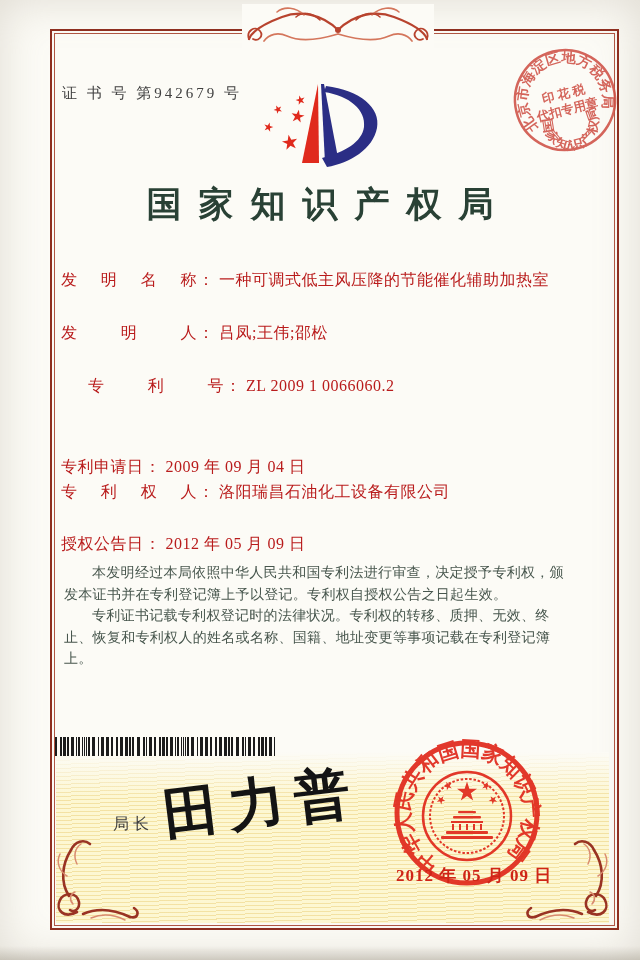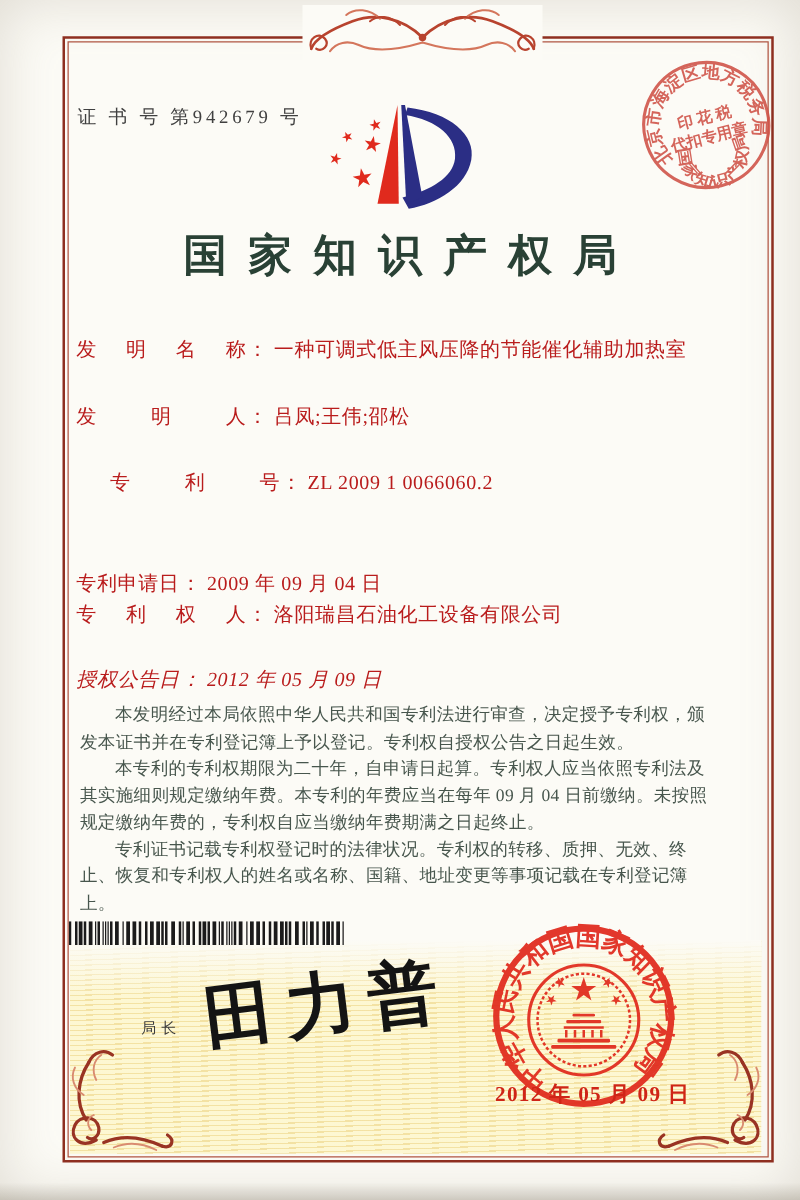--- a/index.html
+++ b/index.html
@@ -39,21 +39,21 @@
   .field-value{letter-spacing:.5px;}
   
   .legal{position:absolute; left:64px; top:562px; width:514px;
     font-size:14px; line-height:21.5px; color:#47564d; letter-spacing:.3px;}
   .legal p{margin:0; text-indent:2em;}
   
   .barcode{position:absolute; left:55px; top:737px; width:250px; height:19px;
     white-space:nowrap; overflow:hidden;}
   .barcode i{display:inline-block; height:100%; background:#1b1b1b;}
   
-  .director{position:absolute; left:113px; top:814px; font-size:12px; color:#3c3c3c;
+  .director{position:absolute; left:113px; top:814px; font-size:16px; color:#3c3c3c;
     letter-spacing:4px;}
   .signature{position:absolute; left:168px; top:778px; font-size:56px; font-weight:bold;
     color:#141414; letter-spacing:10px; transform:rotate(-7deg); transform-origin:left bottom;
     font-family:"DejaVu Serif","Liberation Serif",serif;}
   
   .tax-seal{position:absolute; left:505px; top:40px; width:120px; height:120px; opacity:.88;}
   .office-seal{position:absolute; left:382px; top:728px; width:170px; height:170px; opacity:.92;}
   .issue-date{position:absolute; left:396px; top:864px; font-size:17px; font-weight:bold;
     color:#cf2517; letter-spacing:1px;}
   
@@ -176,27 +176,26 @@
   </div>
   <div class="field-row" style="top:376px;margin-left:27px;">
     <span class="field-label wide">专利号</span><span class="field-colon">：</span><span class="field-value">ZL 2009 1 0066060.2</span>
   </div>
   <div class="field-row" style="top:429px;margin-top:28px;">
     <span class="field-label">专利申请日</span><span class="field-colon">：</span><span class="field-value">2009 年 09 月 04 日</span>
   </div>
   <div class="field-row" style="top:482px;">
     <span class="field-label wide">专利权人</span><span class="field-colon">：</span><span class="field-value">洛阳瑞昌石油化工设备有限公司</span>
   </div>
-  <div class="field-row" style="top:534px;font-style:italic;">
+  <div class="field-row" style="top:534px;">
     <span class="field-label">授权公告日</span><span class="field-colon">：</span><span class="field-value">2012 年 05 月 09 日</span>
   </div>
 
   <div class="legal">
     <p>本发明经过本局依照中华人民共和国专利法进行审查，决定授予专利权，颁发本证书并在专利登记簿上予以登记。专利权自授权公告之日起生效。</p>
-    <p>本专利的专利权期限为二十年，自申请日起算。专利权人应当依照专利法及其实施细则规定缴纳年费。本专利的年费应当在每年 09 月 04 日前缴纳。未按照规定缴纳年费的，专利权自应当缴纳年费期满之日起终止。</p>
     <p>专利证书记载专利权登记时的法律状况。专利权的转移、质押、无效、终止、恢复和专利权人的姓名或名称、国籍、地址变更等事项记载在专利登记簿上。</p>
   </div>
 
   <div class="barcode"><i style="width: 2px; margin-right: 3px;"></i><i style="width: 2px; margin-right: 1px;"></i><i style="width: 3px; margin-right: 1px;"></i><i style="width: 2px; margin-right: 2px;"></i><i style="width: 3px; margin-right: 2px;"></i><i style="width: 1px; margin-right: 1px;"></i><i style="width: 2px; margin-right: 2px;"></i><i style="width: 1px; margin-right: 1px;"></i><i style="width: 1px; margin-right: 1px;"></i><i style="width: 1px; margin-right: 1px;"></i><i style="width: 2px; margin-right: 2px;"></i><i style="width: 3px; margin-right: 3px;"></i><i style="width: 1px; margin-right: 2px;"></i><i style="width: 3px; margin-right: 2px;"></i><i style="width: 3px; margin-right: 2px;"></i><i style="width: 2px; margin-right: 3px;"></i><i style="width: 2px; margin-right: 2px;"></i><i style="width: 3px; margin-right: 2px;"></i><i style="width: 3px; margin-right: 1px;"></i><i style="width: 2px; margin-right: 1px;"></i><i style="width: 2px; margin-right: 3px;"></i><i style="width: 3px; margin-right: 3px;"></i><i style="width: 2px; margin-right: 1px;"></i><i style="width: 1px; margin-right: 2px;"></i><i style="width: 3px; margin-right: 2px;"></i><i style="width: 2px; margin-right: 3px;"></i><i style="width: 2px; margin-right: 1px;"></i><i style="width: 3px; margin-right: 1px;"></i><i style="width: 2px; margin-right: 2px;"></i><i style="width: 3px; margin-right: 2px;"></i><i style="width: 1px; margin-right: 1px;"></i><i style="width: 2px; margin-right: 2px;"></i><i style="width: 1px; margin-right: 1px;"></i><i style="width: 1px; margin-right: 1px;"></i><i style="width: 1px; margin-right: 1px;"></i><i style="width: 2px; margin-right: 2px;"></i><i style="width: 3px; margin-right: 3px;"></i><i style="width: 1px; margin-right: 2px;"></i><i style="width: 3px; margin-right: 2px;"></i><i style="width: 3px; margin-right: 2px;"></i><i style="width: 2px; margin-right: 3px;"></i><i style="width: 2px; margin-right: 2px;"></i><i style="width: 3px; margin-right: 2px;"></i><i style="width: 3px; margin-right: 1px;"></i><i style="width: 2px; margin-right: 1px;"></i><i style="width: 2px; margin-right: 3px;"></i><i style="width: 3px; margin-right: 3px;"></i><i style="width: 2px; margin-right: 1px;"></i><i style="width: 1px; margin-right: 2px;"></i><i style="width: 3px; margin-right: 2px;"></i><i style="width: 2px; margin-right: 3px;"></i><i style="width: 2px; margin-right: 1px;"></i><i style="width: 3px; margin-right: 1px;"></i><i style="width: 2px; margin-right: 2px;"></i><i style="width: 3px; margin-right: 2px;"></i><i style="width: 1px; margin-right: 1px;"></i></div>
 
   <div class="director">局长</div>
   <div class="signature">田力普</div>
 
   <div class="office-seal">
     <svg width="170" height="170" viewBox="0 0 170 170">

